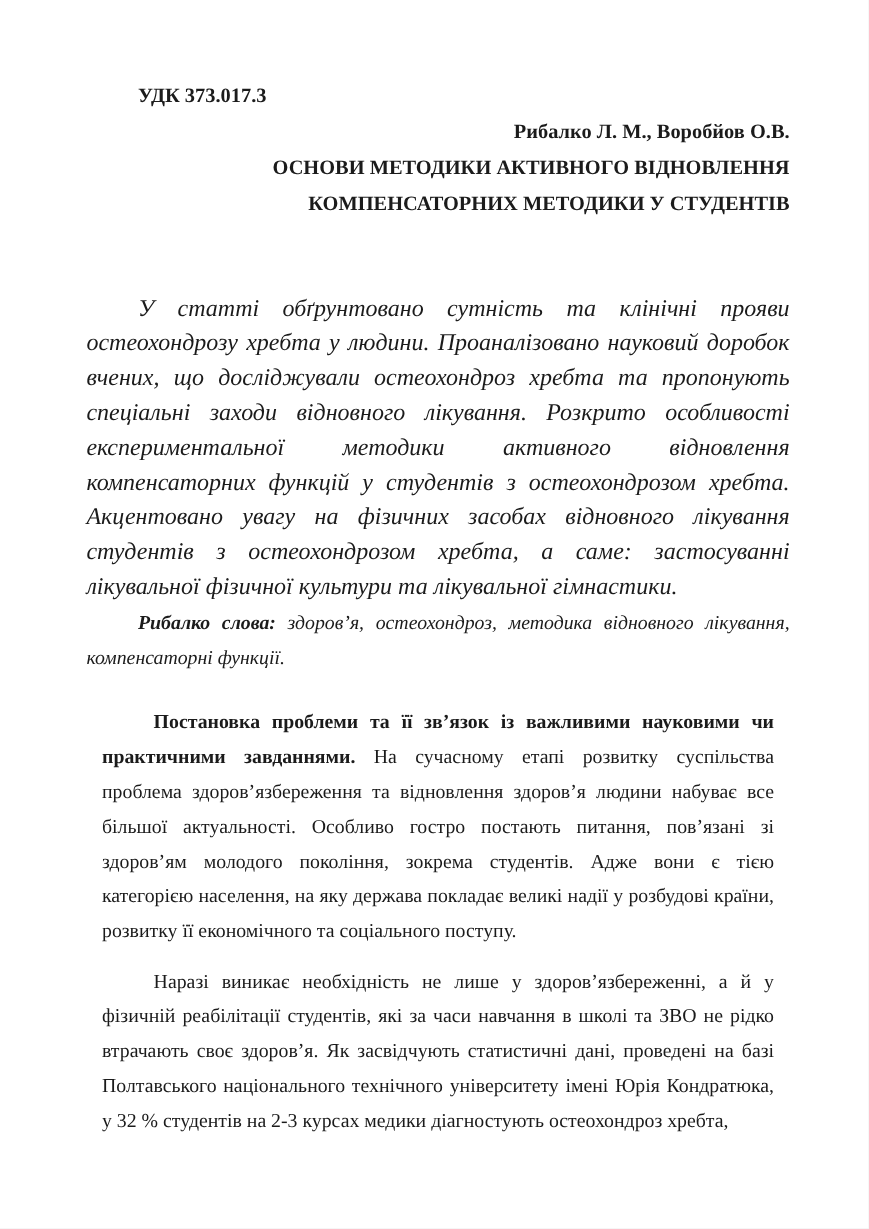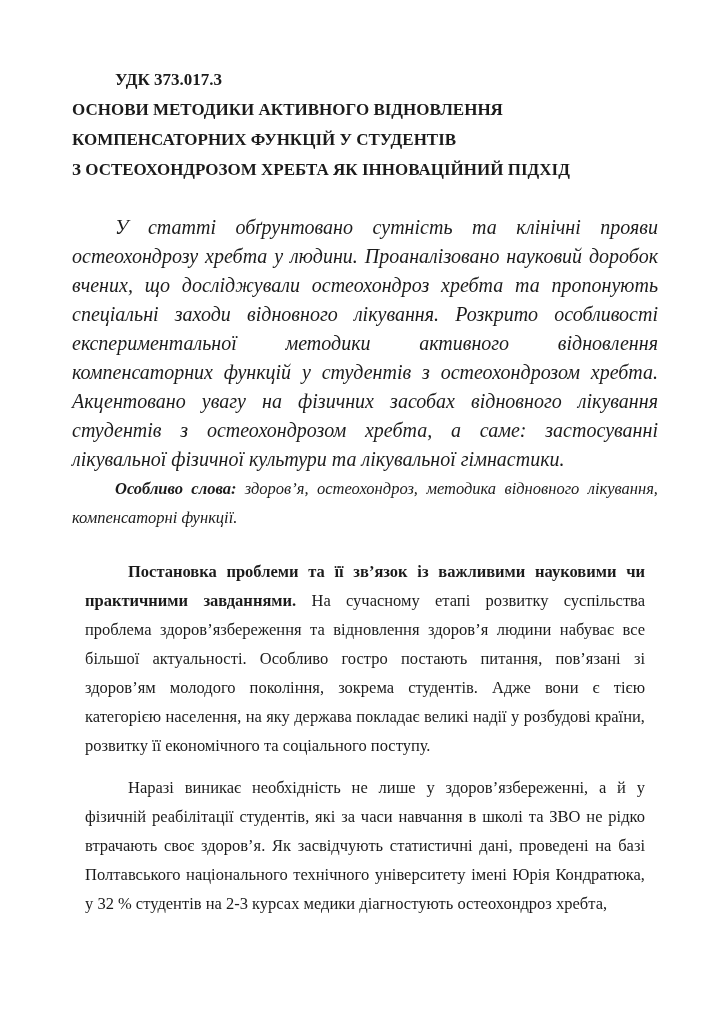--- a/index.html
+++ b/index.html
@@ -36,21 +36,21 @@
     font-size: 17px;
     line-height: 30px;
     font-weight: 700;
     text-align: right;
   }
   .title {
     margin: 0;
     font-size: 17px;
     line-height: 30px;
     font-weight: 700;
-    text-align: left;
+    text-align: right;
   }
   .abstract {
     margin: 28px 0 0 0;
     font-size: 20px;
     line-height: 29px;
     font-style: italic;
     text-align: justify;
     text-indent: 43px;
   }
   .keywords {
@@ -79,31 +79,32 @@
   }
 </style>
 </head>
 <body>
 
 <div class="page">
   <div class="content">
 
     <p class="udc">УДК 373.017.3</p>
 
+    <p class="authors">Рибалко Л. М., Воробйов О.В.</p>
 
     <h1 class="title">
       <span>ОСНОВИ МЕТОДИКИ АКТИВНОГО ВІДНОВЛЕННЯ</span><br>
-      <span>КОМПЕНСАТОРНИХ ФУНКЦІЙ У СТУДЕНТІВ</span><br>
-      <span>З ОСТЕОХОНДРОЗОМ ХРЕБТА ЯК ІННОВАЦІЙНИЙ ПІДХІД</span><br>
+      <span>КОМПЕНСАТОРНИХ МЕТОДИКИ У СТУДЕНТІВ</span><br>
+      <br>
     </h1>
 
     <p class="abstract">У статті обґрунтовано сутність та клінічні прояви остеохондрозу хребта у людини. Проаналізовано науковий доробок вчених, що досліджували остеохондроз хребта та пропонують спеціальні заходи відновного лікування. Розкрито особливості експериментальної методики активного відновлення компенсаторних функцій у студентів з остеохондрозом хребта. Акцентовано увагу на фізичних засобах відновного лікування студентів з остеохондрозом хребта, а саме: застосуванні лікувальної фізичної культури та лікувальної гімнастики.</p>
 
     <p class="keywords">
-      <span class="kw-label">Особливо слова:</span><span> здоров’я, остеохондроз, методика відновного лікування, компенсаторні функції.</span>
+      <span class="kw-label">Рибалко слова:</span><span> здоров’я, остеохондроз, методика відновного лікування, компенсаторні функції.</span>
     </p>
 
     <p class="body-para first">
       <span class="lead">Постановка проблеми та її зв’язок із важливими науковими чи практичними завданнями.</span><span> На сучасному етапі розвитку суспільства проблема здоров’язбереження та відновлення здоров’я людини набуває все більшої актуальності. Особливо гостро постають питання, пов’язані зі здоров’ям молодого покоління, зокрема студентів. Адже вони є тією категорією населення, на яку держава покладає великі надії у розбудові країни, розвитку її економічного та соціального поступу.</span>
     </p>
 
     <p class="body-para">
       <span>Наразі виникає необхідність не лише у здоров’язбереженні, а й у фізичній реабілітації студентів, які за часи навчання в школі та ЗВО не рідко втрачають своє здоров’я. Як засвідчують статистичні дані, проведені на базі Полтавського національного технічного університету імені Юрія Кондратюка, у 32 % студентів на 2-3 курсах медики діагностують остеохондроз хребта,</span>
     </p>
 

